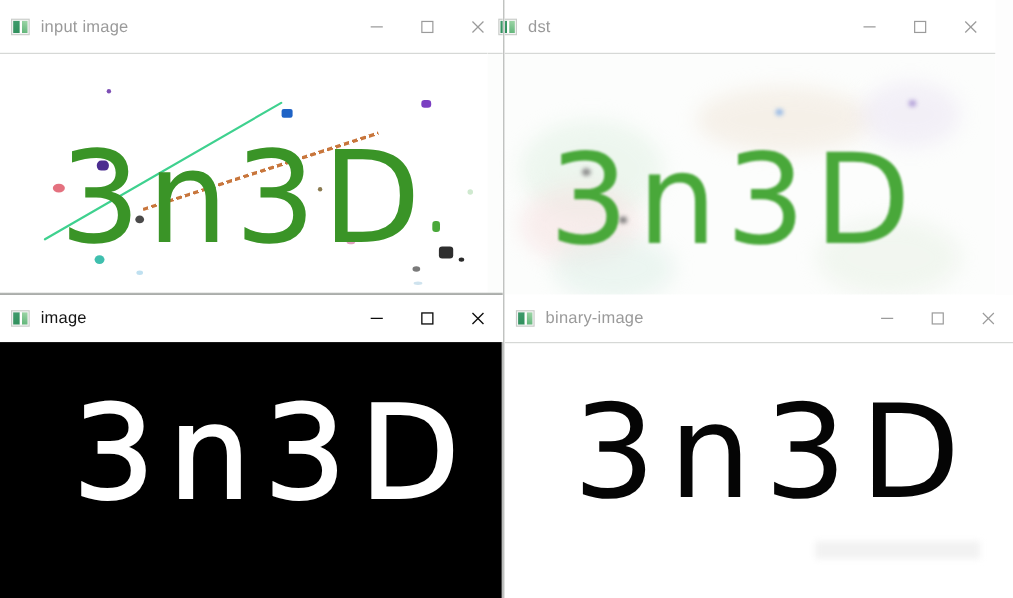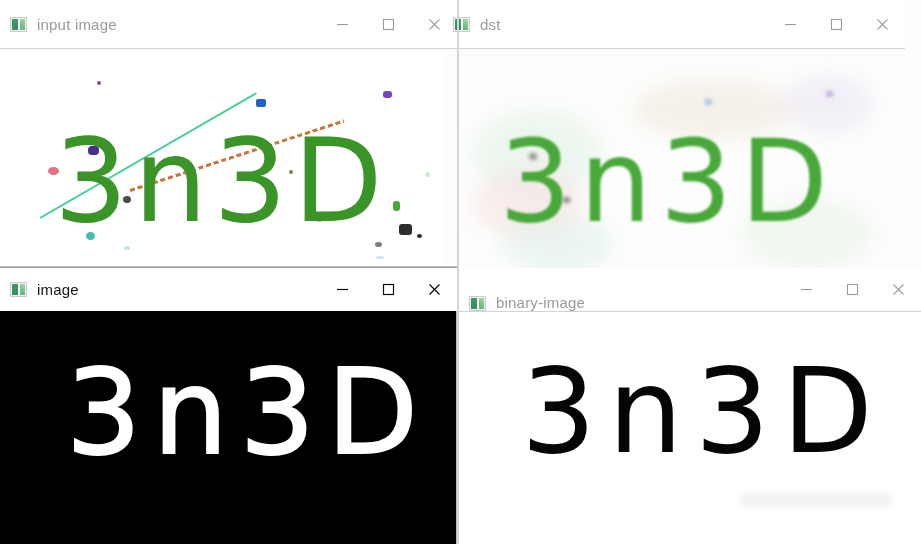--- a/index.html
+++ b/index.html
@@ -69,21 +69,21 @@
   #win-dst .titlebar { height: 48px; }
   #win-dst .content  { top: 48px; background: #ffffff;
                        border-top: 1px solid #d2d4d2; }
 
   #win-dilate       { left: 0;   top: 268px; width: 457px; height: 276px; }
   #win-dilate .titlebar { height: 43px; }
   #win-dilate .content  { top: 43px; background: #000000;
                           border-right: 1px solid #b9bcb9; }
 
   #win-binary       { left: 459px; top: 268px; width: 462px; height: 276px; }
-  #win-binary .titlebar { height: 43px; align-items: flex-end; }
+  #win-binary .titlebar { height: 43px; }
   #win-binary .content  { top: 43px; background: #ffffff;
                           border-top: 1px solid #d2d4d2; }
 
   
   #seam { position: absolute; left: 457px; top: 0; width: 2px; height: 544px;
           background: linear-gradient(90deg,#ffffff,#a9aca9,#ffffff); }
   #seam-h { position: absolute; left: 0; top: 266px; width: 457px; height: 2px;
           background: linear-gradient(180deg,#c9ccc9,#8e918e); }
 
   

